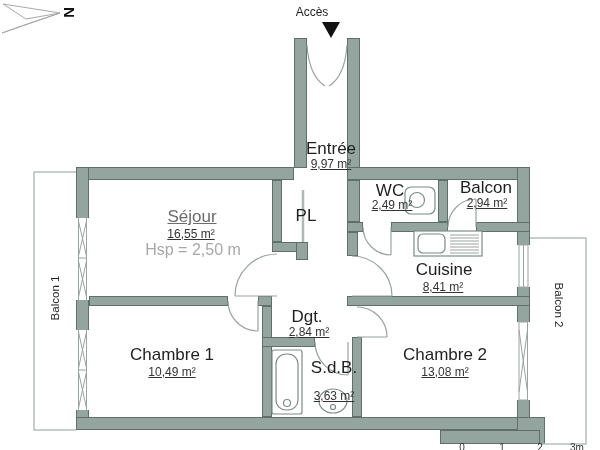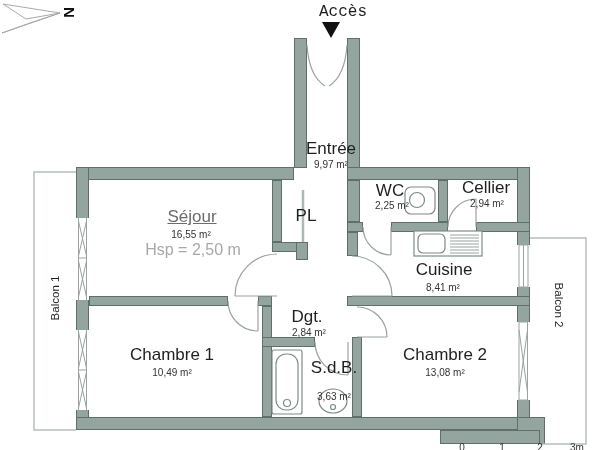--- a/index.html
+++ b/index.html
@@ -14,26 +14,26 @@
   .wall{position:absolute;background:var(--wall);border:1px solid var(--wall-outline);box-sizing:border-box;}
   .svgov{position:absolute;left:0;top:0;width:600px;height:450px;pointer-events:none;}
   .rail{fill:none;stroke:var(--rail);stroke-width:1.5;}
   .mask{fill:#ffffff;stroke:none;}
   .win{fill:none;stroke:var(--arc);stroke-width:1;}
   .arc{fill:none;stroke:var(--arc);stroke-width:1.2;}
   .fix{fill:#ffffff;stroke:var(--fixture);stroke-width:1.2;}
   .pl-door{stroke:#b0b8b4;stroke-width:2.5;}
   .lbl{position:absolute;transform:translate(-50%,-50%);white-space:nowrap;color:var(--text);}
   .name{font-size:17px;}
-  .area{font-size:10px;color:#333;}
+  .area{font-size:12px;color:#333;text-decoration:underline;}
   .faded{color:#6b6b6b;text-decoration:underline;}
   .hsp{font-size:16px;color:var(--muted);}
   .vert1{transform:translate(-50%,-50%) rotate(-90deg);font-size:11.5px;}
   .vert2{transform:translate(-50%,-50%) rotate(90deg);font-size:11.5px;}
-  .acces{font-size:16px;top:12px;left:343px;font-family:Liberation Mono, monospace;}
+  .acces{font-size:12px;top:12px;left:312px;}
   .tick{position:absolute;font-size:10px;color:#333;transform:translateX(-50%);}
   .compassN{font:bold 15px "Liberation Sans",sans-serif;fill:#111;}
 </style>
 </head>
 <body>
 
 <div class="canvas">
 
   <div class="wall" style="left:76px;top:167px;width:218px;height:13px"></div>
   <div class="wall" style="left:347px;top:167px;width:183px;height:13px"></div>
@@ -152,23 +152,23 @@
       <polygon points="322,22 340,22 331,38" fill="#111111"></polygon>
     </g>
   </svg>
 
   <div class="lbl acces">Accès</div>
 
   <div class="lbl name" style="left:331px;top:149px">Entrée</div>
   <div class="lbl area" style="left:331px;top:164px">9,97 m²</div>
 
   <div class="lbl name" style="left:390px;top:191px">WC</div>
-  <div class="lbl area" style="left:392px;top:205px">2,25 m²</div>
+  <div class="lbl area" style="left:392px;top:205px">2,49 m²</div>
 
-  <div class="lbl name" style="left:486px;top:188px">Cellier</div>
+  <div class="lbl name" style="left:486px;top:188px">Balcon</div>
   <div class="lbl area" style="left:487px;top:203px">2,94 m²</div>
 
   <div class="lbl name faded" style="left:192px;top:217px">Séjour</div>
   <div class="lbl area" style="left:191px;top:234px">16,55 m²</div>
   <div class="lbl hsp" style="left:193px;top:250px">Hsp = 2,50 m</div>
 
   <div class="lbl name" style="left:306px;top:216px">PL</div>
 
   <div class="lbl name" style="left:444px;top:270px">Cuisine</div>
   <div class="lbl area" style="left:443px;top:287px">8,41 m²</div>

